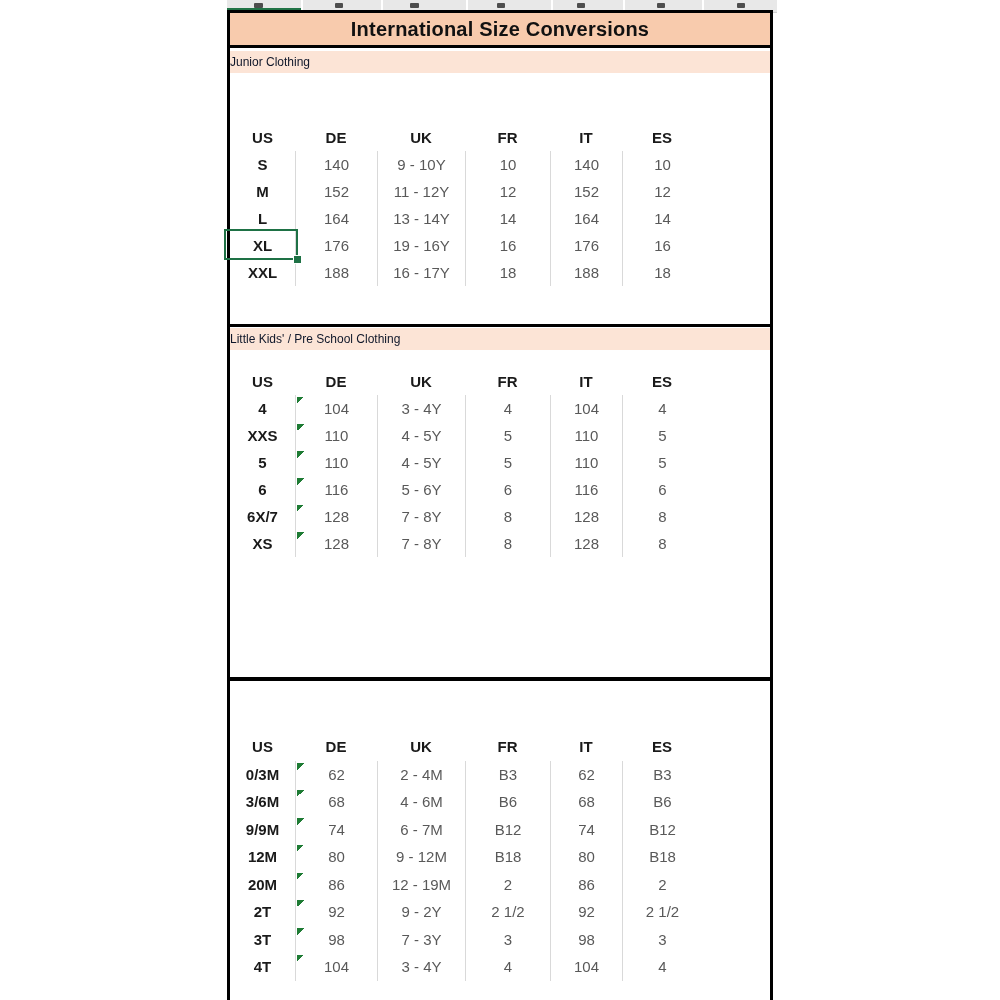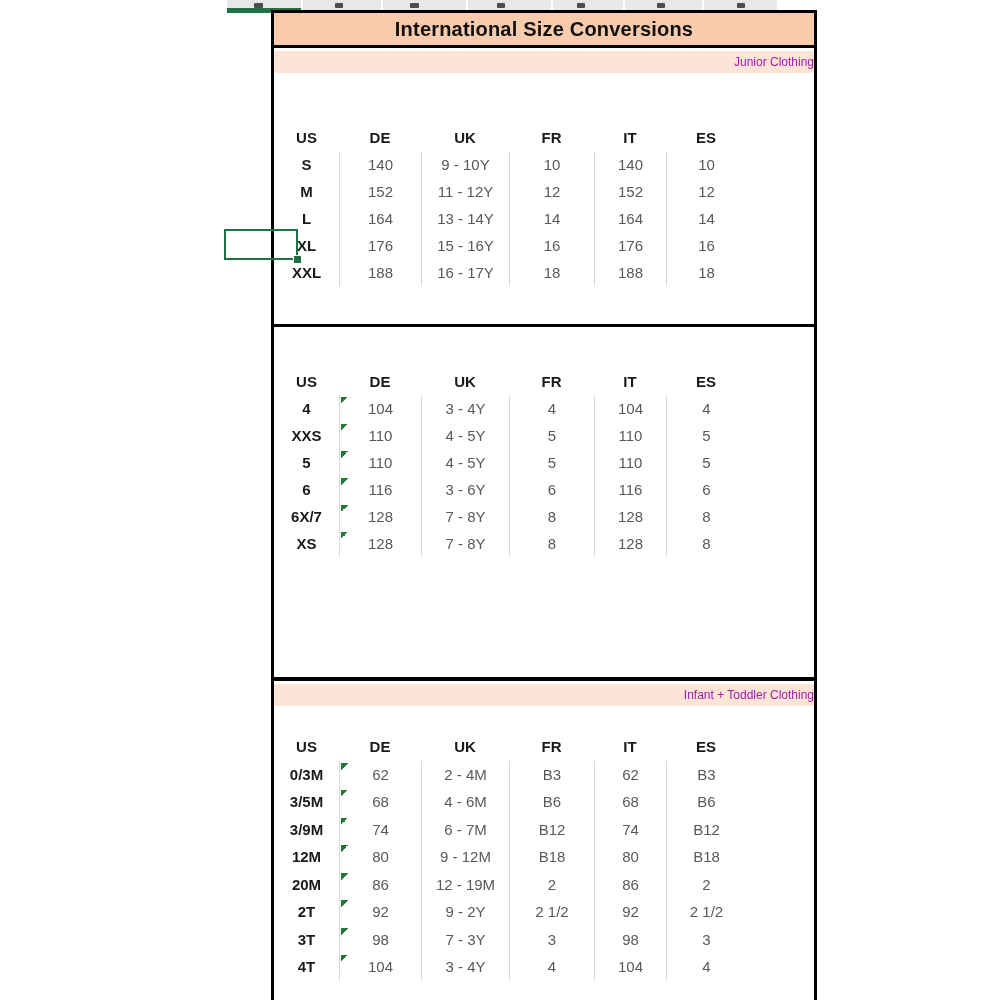--- a/index.html
+++ b/index.html
@@ -8,32 +8,32 @@
     font-family:"Liberation Sans","DejaVu Sans",sans-serif;
   }
   
   .strip{position:absolute;left:227px;top:0;width:550px;height:12px;background:#e8e8e8;border-bottom:1px solid #cfcfcf;}
   .strip-sep{position:absolute;top:0;width:2px;height:12px;background:#ffffff;}
   .strip-mark{position:absolute;top:3px;height:5px;background:#4d4d4d;border-radius:1px;}
   .col-underline{position:absolute;left:227px;top:8px;width:74px;height:5px;background:#217346;}
   
   .sheet{
     position:absolute;left:227px;top:10px;width:546px;height:990px;box-sizing:border-box;
-    border-left:3px solid #000;border-right:3px solid #000;background:#fff;margin-left:44px;
+    border-left:3px solid #000;border-right:3px solid #000;background:#fff;
   }
   .title-bar{
     position:absolute;left:-3px;top:0;width:546px;height:38px;box-sizing:border-box;
     border:3px solid #000;background:#F8CBAD;
     display:flex;align-items:center;justify-content:center;
     font-size:20px;font-weight:bold;color:#111;letter-spacing:.2px;
   }
   .band{
     position:absolute;left:0;width:540px;height:22px;background:#FCE4D6;
-    display:flex;align-items:center;justify-content:flex-end;
-    font-size:12px;color:#a21caf;
+    display:flex;align-items:center;justify-content:flex-start;
+    font-size:12px;color:#0f172a;
   }
   .sec-divider{position:absolute;left:-3px;width:546px;background:#000;}
   .table{
     position:absolute;left:0;width:568px;display:grid;
     grid-template-columns:65px 82px 88px 85px 72px 80px 68px;
   }
   .t-junior{top:114px;grid-auto-rows:27px;}
   .t-kids{top:358px;grid-auto-rows:27px;}
   .t-infant{top:723px;grid-auto-rows:27.5px;}
   .cell{display:flex;align-items:center;justify-content:center;font-size:15px;box-sizing:border-box;position:relative;}
@@ -110,36 +110,39 @@
         <div class="cell"></div>
         <div class="cell rlabel">L</div>
         <div class="cell dcell vline">164</div>
         <div class="cell dcell vline">13 - 14Y</div>
         <div class="cell dcell vline">14</div>
         <div class="cell dcell vline">164</div>
         <div class="cell dcell vline">14</div>
         <div class="cell"></div>
         <div class="cell rlabel">XL</div>
         <div class="cell dcell vline">176</div>
-        <div class="cell dcell vline">15 - 16Y</div>
+        <div class="cell dcell vline">19 - 16Y</div>
         <div class="cell dcell vline">16</div>
         <div class="cell dcell vline">176</div>
         <div class="cell dcell vline">16</div>
         <div class="cell"></div>
         <div class="cell rlabel">XXL</div>
         <div class="cell dcell vline">188</div>
         <div class="cell dcell vline">16 - 17Y</div>
         <div class="cell dcell vline">18</div>
         <div class="cell dcell vline">188</div>
         <div class="cell dcell vline">18</div>
         <div class="cell"></div>
       </div>
 
     <div class="sec-divider" style="top:314px;height:3px"></div>
 
+    <div class="band" style="top:318px">
+      <span>Little Kids' / Pre School Clothing</span>
+    </div>
     <div class="table t-kids">
         <div class="cell hcell">US</div>
         <div class="cell hcell">DE</div>
         <div class="cell hcell">UK</div>
         <div class="cell hcell">FR</div>
         <div class="cell hcell">IT</div>
         <div class="cell hcell">ES</div>
         <div class="cell"></div>
         <div class="cell rlabel">4</div>
         <div class="cell dcell vline"><span class="err-tri"></span>104</div>
@@ -157,21 +160,21 @@
         <div class="cell"></div>
         <div class="cell rlabel">5</div>
         <div class="cell dcell vline"><span class="err-tri"></span>110</div>
         <div class="cell dcell vline">4 - 5Y</div>
         <div class="cell dcell vline">5</div>
         <div class="cell dcell vline">110</div>
         <div class="cell dcell vline">5</div>
         <div class="cell"></div>
         <div class="cell rlabel">6</div>
         <div class="cell dcell vline"><span class="err-tri"></span>116</div>
-        <div class="cell dcell vline">3 - 6Y</div>
+        <div class="cell dcell vline">5 - 6Y</div>
         <div class="cell dcell vline">6</div>
         <div class="cell dcell vline">116</div>
         <div class="cell dcell vline">6</div>
         <div class="cell"></div>
         <div class="cell rlabel">6X/7</div>
         <div class="cell dcell vline"><span class="err-tri"></span>128</div>
         <div class="cell dcell vline">7 - 8Y</div>
         <div class="cell dcell vline">8</div>
         <div class="cell dcell vline">128</div>
         <div class="cell dcell vline">8</div>
@@ -180,46 +183,43 @@
         <div class="cell dcell vline"><span class="err-tri"></span>128</div>
         <div class="cell dcell vline">7 - 8Y</div>
         <div class="cell dcell vline">8</div>
         <div class="cell dcell vline">128</div>
         <div class="cell dcell vline">8</div>
         <div class="cell"></div>
       </div>
 
     <div class="sec-divider" style="top:667px;height:4px"></div>
 
-    <div class="band" style="top:674px">
-      <span>Infant + Toddler Clothing</span>
-    </div>
     <div class="table t-infant">
         <div class="cell hcell">US</div>
         <div class="cell hcell">DE</div>
         <div class="cell hcell">UK</div>
         <div class="cell hcell">FR</div>
         <div class="cell hcell">IT</div>
         <div class="cell hcell">ES</div>
         <div class="cell"></div>
         <div class="cell rlabel">0/3M</div>
         <div class="cell dcell vline"><span class="err-tri"></span>62</div>
         <div class="cell dcell vline">2 - 4M</div>
         <div class="cell dcell vline">B3</div>
         <div class="cell dcell vline">62</div>
         <div class="cell dcell vline">B3</div>
         <div class="cell"></div>
-        <div class="cell rlabel">3/5M</div>
+        <div class="cell rlabel">3/6M</div>
         <div class="cell dcell vline"><span class="err-tri"></span>68</div>
         <div class="cell dcell vline">4 - 6M</div>
         <div class="cell dcell vline">B6</div>
         <div class="cell dcell vline">68</div>
         <div class="cell dcell vline">B6</div>
         <div class="cell"></div>
-        <div class="cell rlabel">3/9M</div>
+        <div class="cell rlabel">9/9M</div>
         <div class="cell dcell vline"><span class="err-tri"></span>74</div>
         <div class="cell dcell vline">6 - 7M</div>
         <div class="cell dcell vline">B12</div>
         <div class="cell dcell vline">74</div>
         <div class="cell dcell vline">B12</div>
         <div class="cell"></div>
         <div class="cell rlabel">12M</div>
         <div class="cell dcell vline"><span class="err-tri"></span>80</div>
         <div class="cell dcell vline">9 - 12M</div>
         <div class="cell dcell vline">B18</div>

